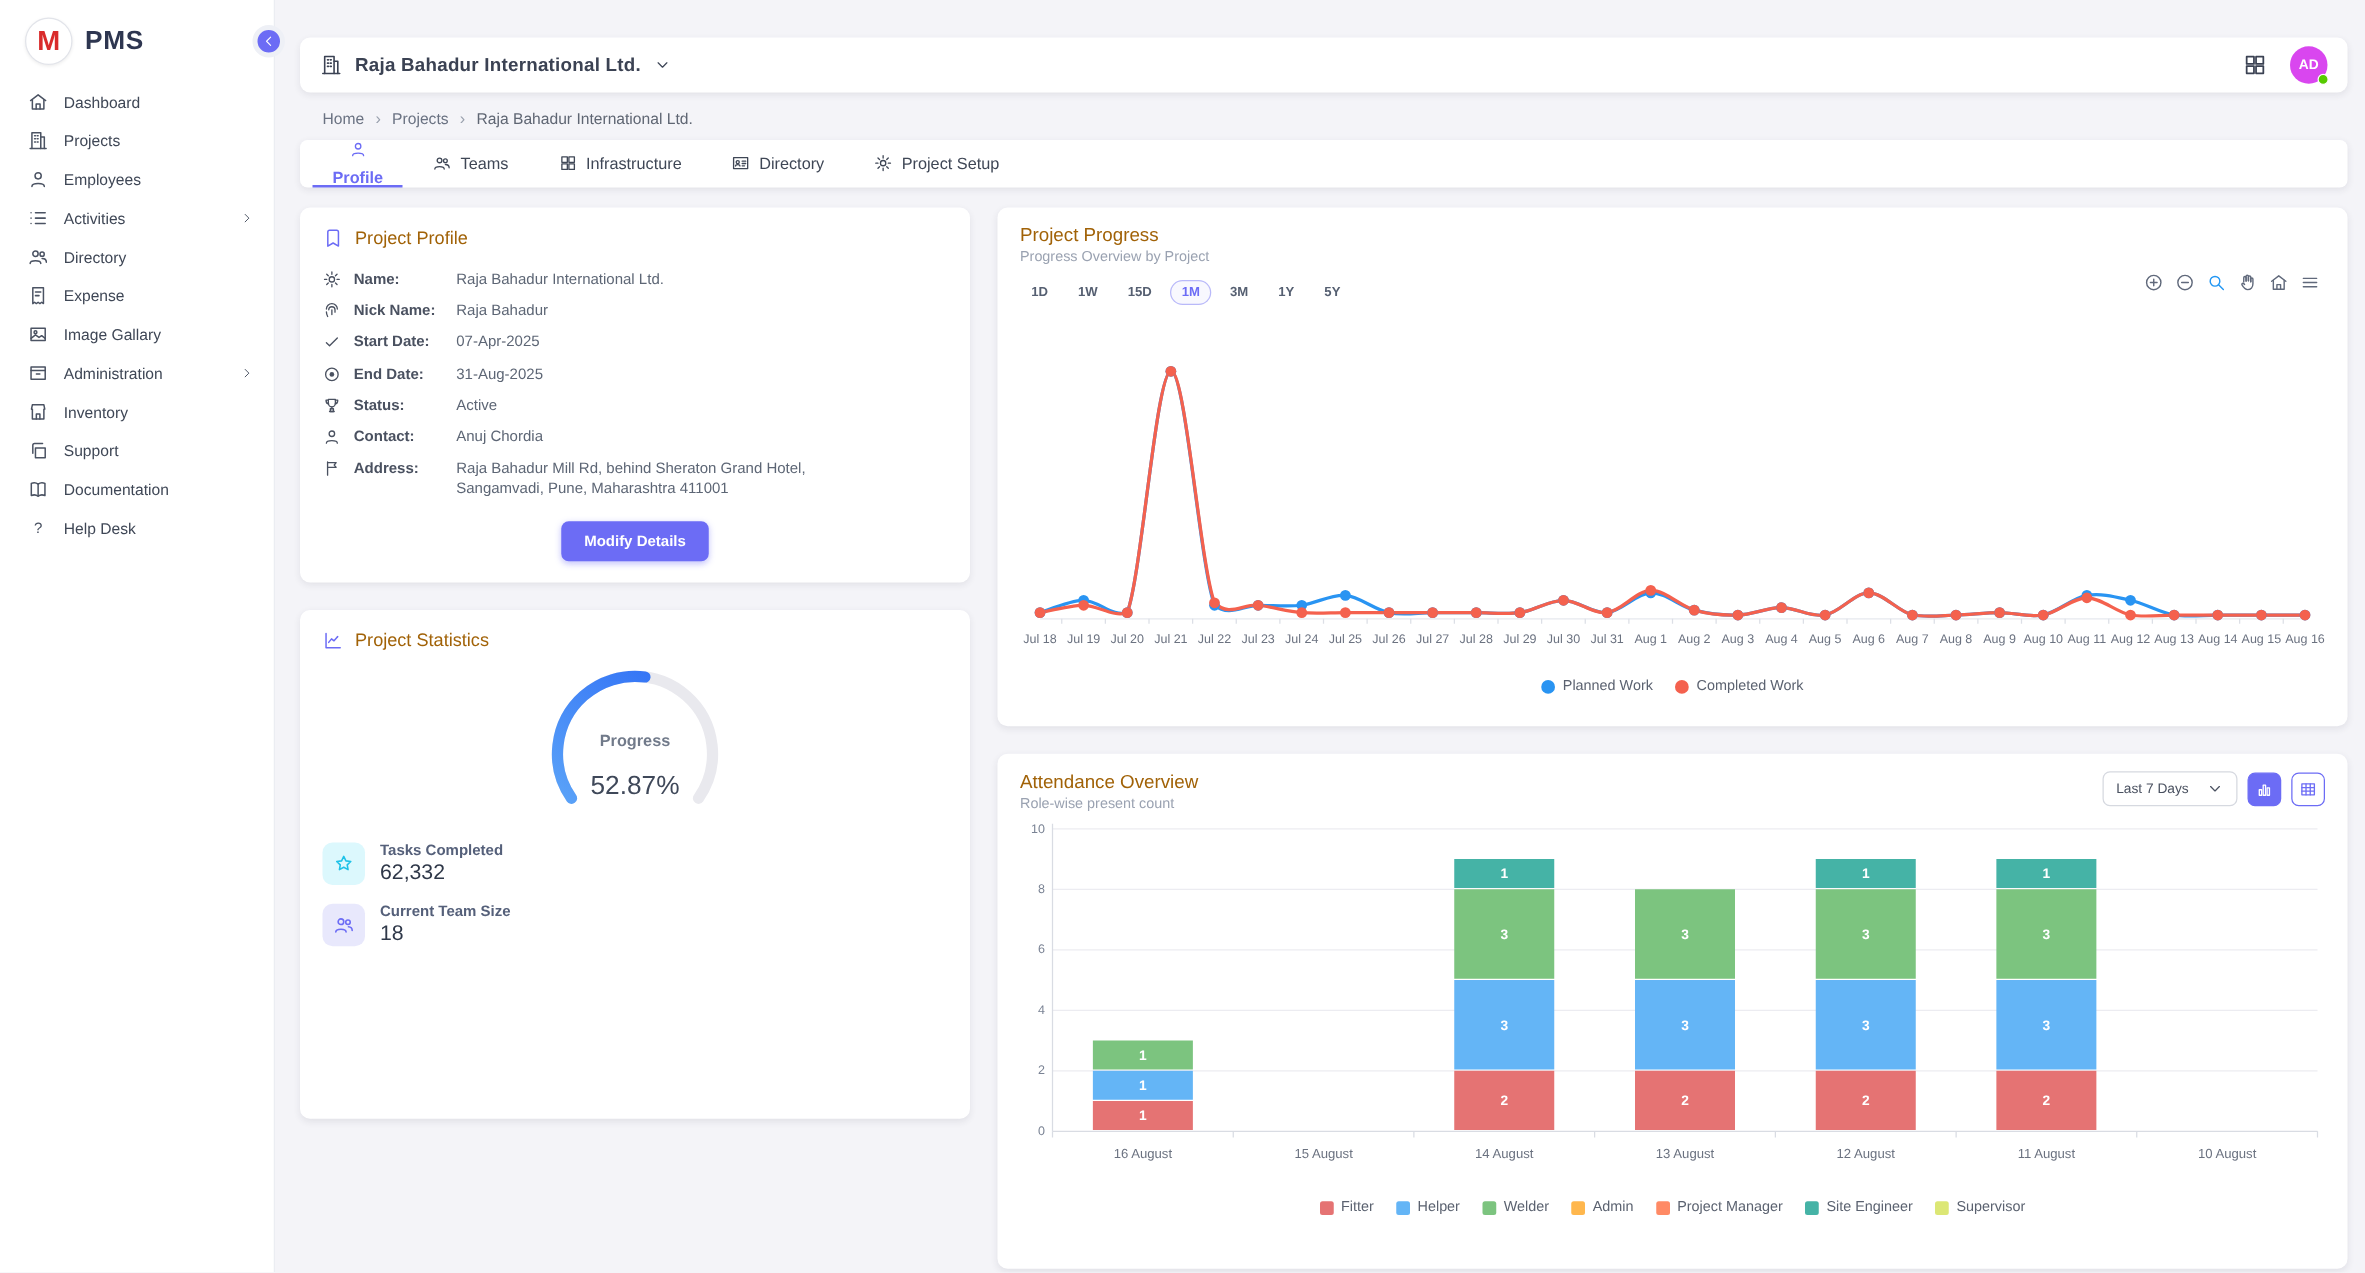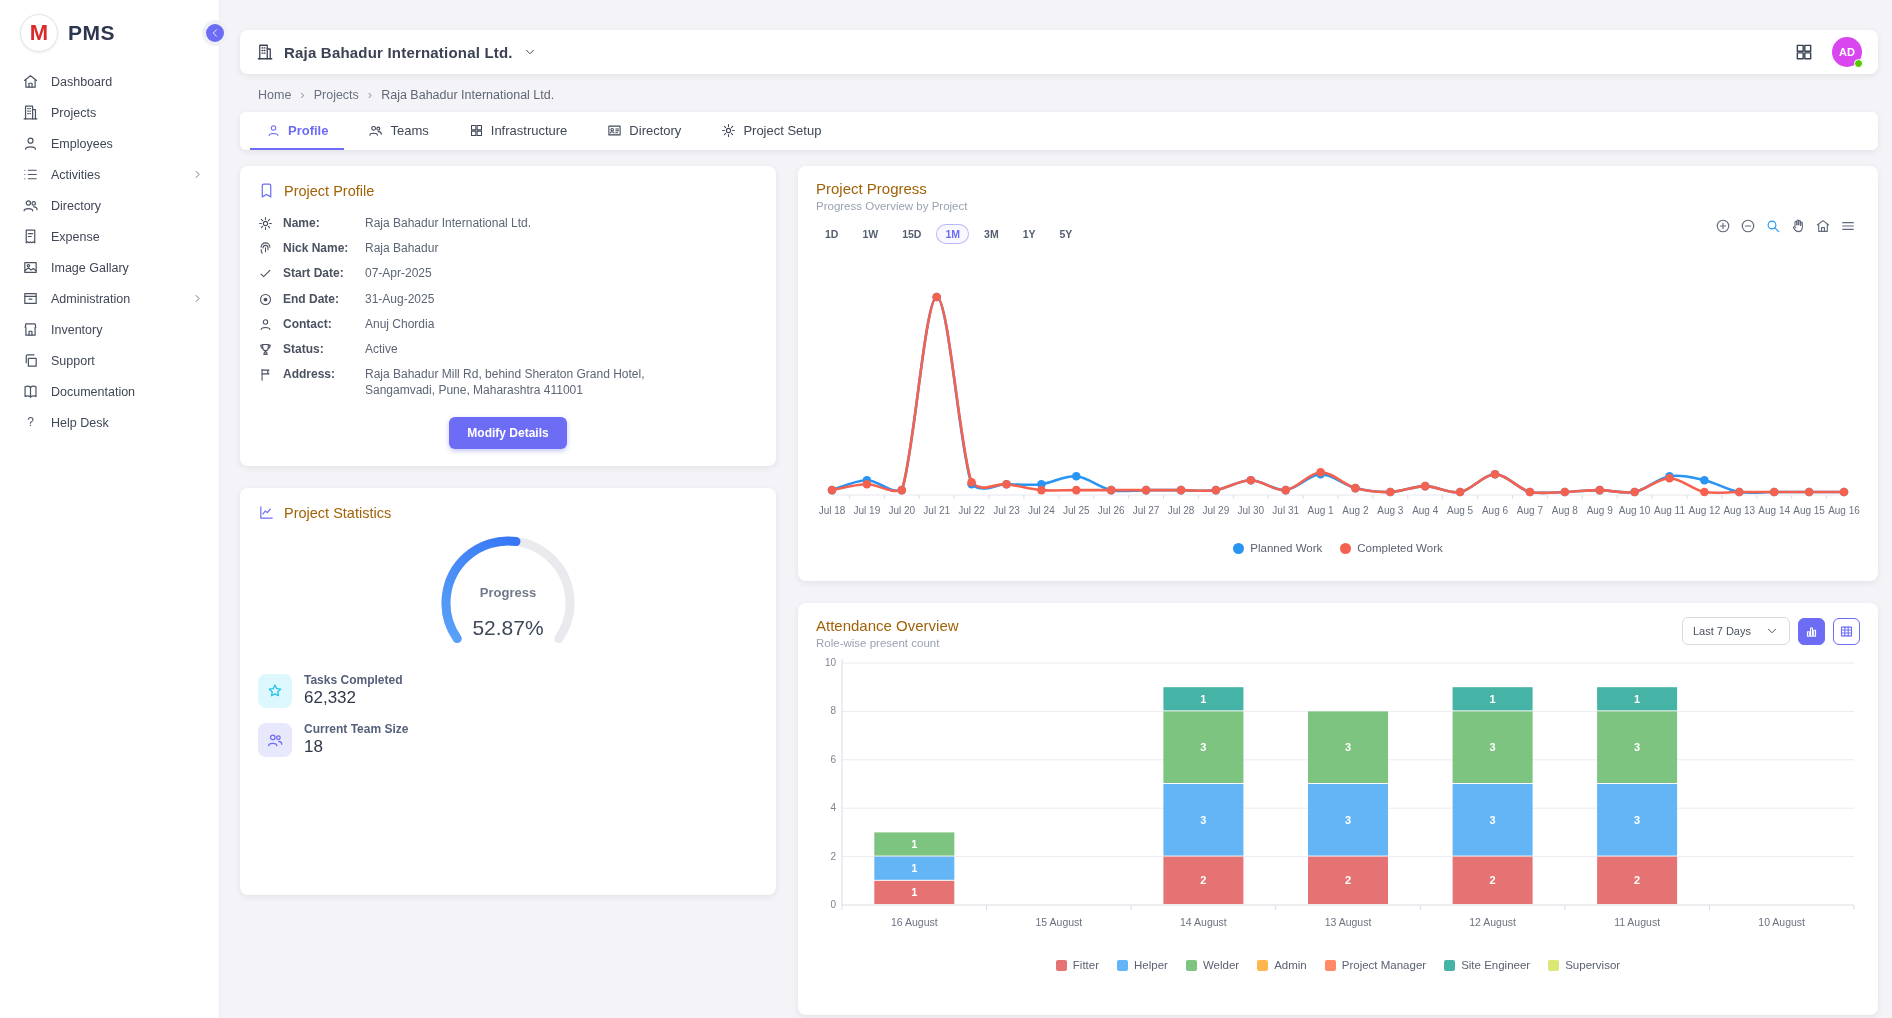--- a/index.html
+++ b/index.html
@@ -36,21 +36,21 @@
   .avatar .dot { position:absolute; right:-1px; bottom:-1px; width:9px; height:9px; background:#56ca00; border:1.5px solid #fff; border-radius:50%; }
 
   .breadcrumb { display:flex; align-items:center; gap:9px; font-size:12.5px; color:#6a7282; padding:13px 2px 10px 18px; }
   .breadcrumb .sep { color:#9aa1ae; font-size:13px; }
   .breadcrumb .crumb.last { color:#5f6673; }
   .breadcrumb .crumb:not(.last) { cursor:pointer; }
 
   .tabs { height:38px; display:flex; align-items:stretch; padding:0 10px; gap:8px; border-radius:6px; }
   .tab { display:flex; align-items:center; gap:7px; padding:0 16px; font-size:13px; color:#3f4756; cursor:pointer; border-bottom:2px solid transparent; }
   .tab svg { width:15px; height:15px; }
-  .tab.active { color:#6c6cf5; border-bottom-color:#6c6cf5; font-weight:bold; }
+  .tab.active { color:#6c6cf5; border-bottom-color:#6c6cf5; font-weight:bold;flex-direction:column; }
 
   .grid-cols { display:flex; gap:22px; margin-top:16px; }
   .col-left { width:536px; flex:0 0 536px; display:flex; flex-direction:column; gap:22px; }
   .col-right { flex:1; display:flex; flex-direction:column; gap:22px; }
 
   .card-head { display:flex; align-items:center; gap:9px; }
   .card-title { font-size:14.5px; font-weight:normal; color:#a16207; }
   .card-head svg { width:17px; height:17px; color:#6c6cf5; }
 
   
@@ -401,39 +401,39 @@
                     <circle cx="12" cy="12" r="8"></circle>
                     <circle cx="12" cy="12" r="3" fill="currentColor" stroke="none"></circle>
                   </svg>
                 </span>
                 <span class="pf-label">End Date:</span>
                 <span class="pf-value">31-Aug-2025</span>
               </div>
               <div class="pf-row">
                 <span style="display: inline-block; width: 15px; height: 15px;">
                   <svg viewBox="0 0 24 24" fill="none" stroke="currentColor" stroke-width="1.7" stroke-linecap="round" stroke-linejoin="round" style="width:100%;height:100%;display:block">
-                    <circle cx="12" cy="8" r="3.5"></circle>
-                    <path d="M5 20c0-4.4 14-4.4 14 0"></path>
-                  </svg>
-                </span>
-                <span class="pf-label">Contact:</span>
-                <span class="pf-value">Anuj Chordia</span>
-              </div>
-              <div class="pf-row">
-                <span style="display: inline-block; width: 15px; height: 15px;">
-                  <svg viewBox="0 0 24 24" fill="none" stroke="currentColor" stroke-width="1.7" stroke-linecap="round" stroke-linejoin="round" style="width:100%;height:100%;display:block">
                     <path d="M7.5 4h9v5a4.5 4.5 0 0 1-9 0z"></path>
                     <path d="M7.5 5H4.5c0 3 1.4 4.6 3.3 4.8M16.5 5h3c0 3-1.4 4.6-3.3 4.8"></path>
                     <path d="M12 13.5v2.5"></path>
                     <path d="M9 19.5h6"></path>
                     <path d="M10 16h4v3.5h-4z"></path>
                   </svg>
                 </span>
                 <span class="pf-label">Status:</span>
                 <span class="pf-value">Active</span>
+              </div>
+              <div class="pf-row">
+                <span style="display: inline-block; width: 15px; height: 15px;">
+                  <svg viewBox="0 0 24 24" fill="none" stroke="currentColor" stroke-width="1.7" stroke-linecap="round" stroke-linejoin="round" style="width:100%;height:100%;display:block">
+                    <circle cx="12" cy="8" r="3.5"></circle>
+                    <path d="M5 20c0-4.4 14-4.4 14 0"></path>
+                  </svg>
+                </span>
+                <span class="pf-label">Contact:</span>
+                <span class="pf-value">Anuj Chordia</span>
               </div>
               <div class="pf-row">
                 <span style="display: inline-block; width: 15px; height: 15px;">
                   <svg viewBox="0 0 24 24" fill="none" stroke="currentColor" stroke-width="1.7" stroke-linecap="round" stroke-linejoin="round" style="width:100%;height:100%;display:block">
                     <path d="M6.5 21V4"></path>
                     <path d="M6.5 5h11l-2.5 3 2.5 3h-11"></path>
                   </svg>
                 </span>
                 <span class="pf-label">Address:</span>
                 <span class="pf-value">Raja Bahadur Mill Rd, behind Sheraton Grand Hotel, Sangamvadi, Pune, Maharashtra 411001</span>

